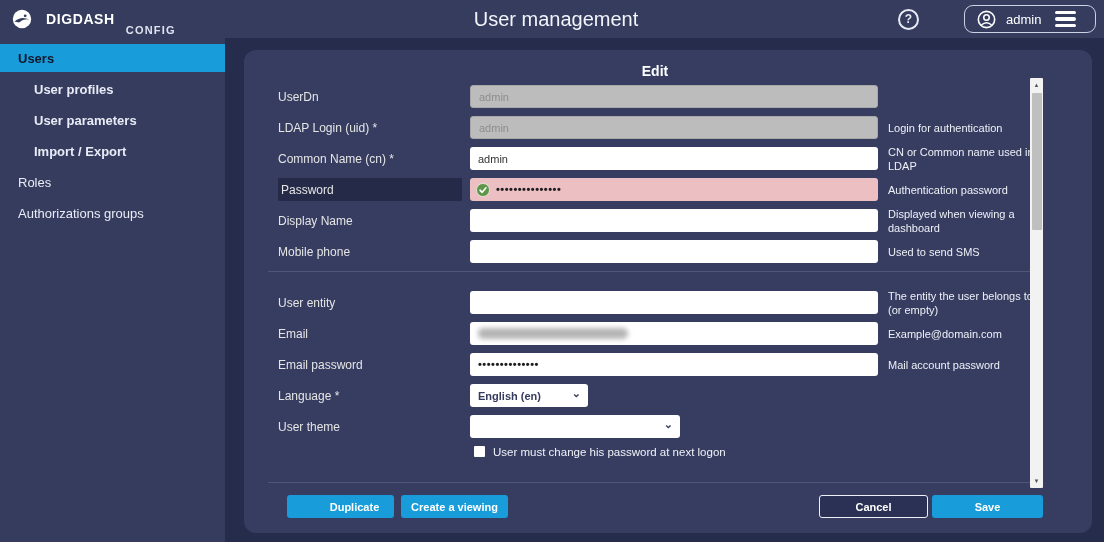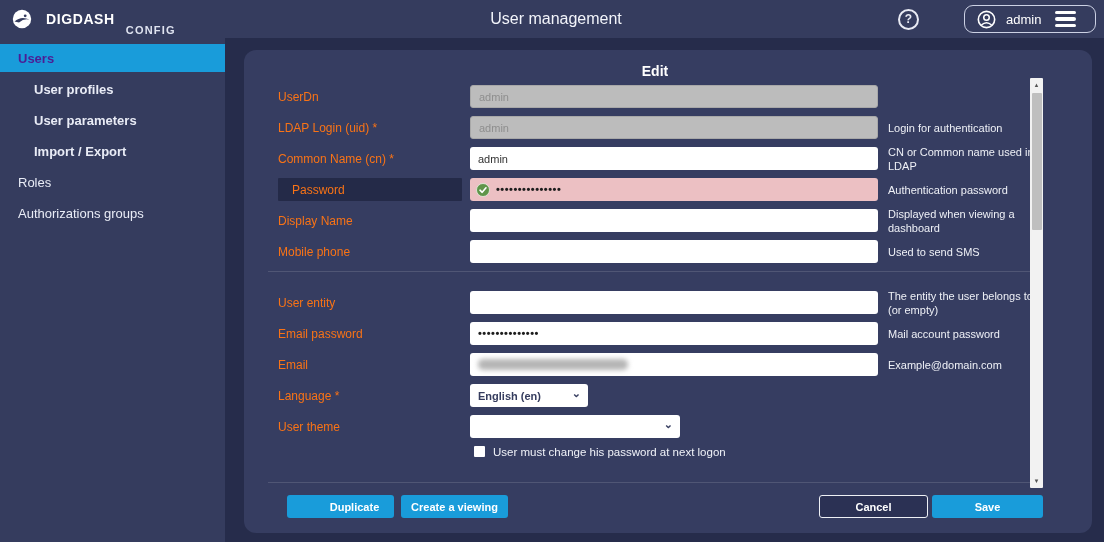--- a/index.html
+++ b/index.html
@@ -14,21 +14,21 @@
   .topbar {
     position:absolute; top:0; left:0; width:1104px; height:38px;
     background:#353c5e; display:flex; align-items:center; z-index:5;
   }
   .brand { display:flex; align-items:center; margin-left:12px;gap:7px; }
   .brand svg { display:block; }
   .brand-name { color:#fff; font-weight:bold; font-size:14px; letter-spacing:0.6px; margin-left:7px; }
   .brand-suffix { color:#dfe3f0; font-size:11px; letter-spacing:1.2px; margin-left:4px; margin-top:21px; font-weight:600; }
   .top-title {
     position:absolute; left:8px; right:0; text-align:center;
-    font-size:16px; font-weight:500; color:#f2f4fa; pointer-events:none;
+    font-size:20px; font-weight:500; color:#f2f4fa; pointer-events:none;
   }
   .top-right { position:absolute; right:8px; top:0; height:38px; display:flex; align-items:center; }
   .help-btn {
     width:21px; height:21px; border:2px solid #e8eaf3; border-radius:50%;
     color:#e8eaf3; font-size:12px; font-weight:bold; display:flex; align-items:center; justify-content:center;
     cursor:pointer; margin-right:45px;
   }
   .user-pill {
     height:28px; border:1px solid #ccd1e4; border-radius:9px;
     display:flex; align-items:center; padding:0 12px; cursor:pointer; min-width:132px;
@@ -41,38 +41,38 @@
   
   .sidebar {
     position:absolute; top:38px; left:0; width:225px; bottom:0;
     background:#353c5e; padding-top:6px;
   }
   .side-item {
     height:28px; display:flex; align-items:center; font-size:13px; color:#e9ecf6;
     padding-left:18px; cursor:pointer; margin-bottom:3px;
   }
   .side-item.indent { padding-left:34px;font-weight:bold; }
-  .side-item.active { background:#199cda; color:#4c1d95; font-weight:600; }
+  .side-item.active { background:#199cda; color:#0f172a; font-weight:600; }
 
   
   .main { position:absolute; top:38px; left:225px; right:0; bottom:0; background:#262c4b; }
   .panel {
     position:absolute; left:19px; top:12px; right:12px; bottom:9px;
     background:#363d61; border-radius:12px;
   }
   .panel-inner { position:absolute; inset:0; padding:13px 50px 0 24px; }
   .edit-heading { text-align:center; font-size:14px; font-weight:bold; color:#fff; height:18px; margin-bottom:4px; }
 
   .row { display:flex; align-items:center; height:23px; margin-bottom:8px; }
   .lbl {
-    width:202px; flex:0 0 202px; padding-left:10px; font-size:12px; color:#f97316;
+    width:202px; flex:0 0 202px; padding-left:10px; font-size:12px; color:#e5e5e5;
     display:flex; align-items:center; height:100%;
   }
   .row.pw .lbl {
-    flex-basis:184px; width:184px; margin-left:10px; margin-right:8px; padding-left:14px;
+    flex-basis:184px; width:184px; margin-left:10px; margin-right:8px; padding-left:3px;
     background:#242a48; border-radius:1px;
   }
   .inp-col { width:408px; flex:0 0 408px; height:100%; position:relative; }
   .row.pw .inp-col { flex-basis:408px; }
   .field, input.field {
     width:100%; height:100%; border:none; border-radius:3px; background:#fff;
     font-family:"Liberation Sans", sans-serif; font-size:11px; color:#333; padding:0 8px; outline:none;
   }
   input.field.disabled { background:#bcbcbc; color:#8e8e8e; border:1px solid #a8a8a8; }
   .field.pink {
@@ -237,36 +237,36 @@
 
       <div class="row">
         <div class="lbl">User entity</div>
         <div class="inp-col">
           <input class="field" value="" style="">
         </div>
         <div class="help-col">The entity the user belongs to (or empty)</div>
       </div>
 
       <div class="row">
+        <div class="lbl">Email</div>
+        <div class="inp-col">
+          <input class="field" style="">
+          <div class="blur-chip"></div>
+        </div>
+        <div class="help-col">Example@domain.com</div>
+      </div>
+
+      <div class="row">
         <div class="lbl">Email password</div>
         <div class="inp-col">
           <div class="field" style="display:flex;align-items:center;">
             <span class="dots">••••••••••••••</span>
           </div>
         </div>
         <div class="help-col">Mail account password</div>
-      </div>
-
-      <div class="row">
-        <div class="lbl">Email</div>
-        <div class="inp-col">
-          <input class="field" style="">
-          <div class="blur-chip"></div>
-        </div>
-        <div class="help-col">Example@domain.com</div>
       </div>
 
       <div class="row">
         <div class="lbl">Language *</div>
         <div class="inp-col">
           <div class="selectbox lang">
             <span>English (en)</span>
             <span class="chev">⌄</span>
           </div>
         </div>

